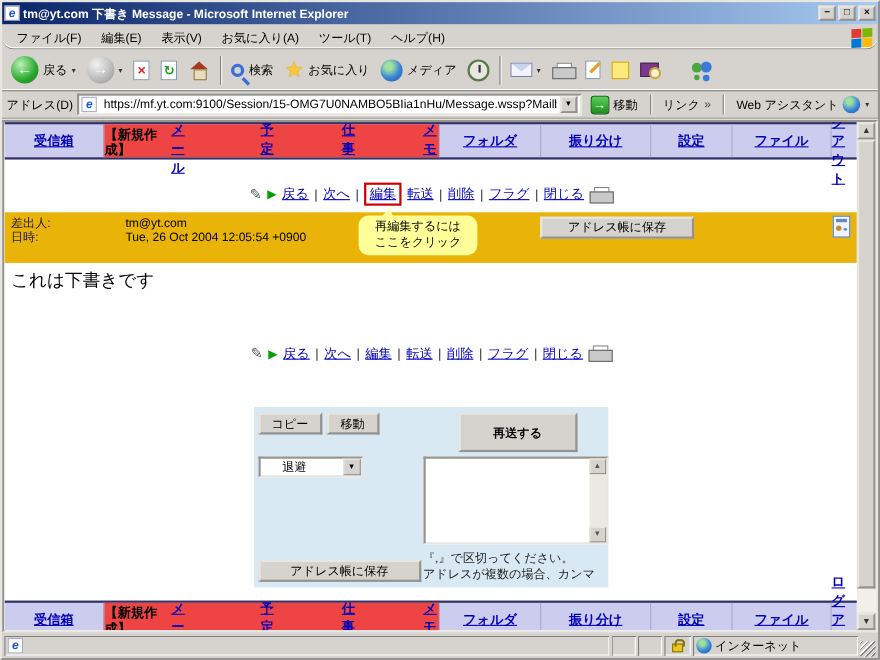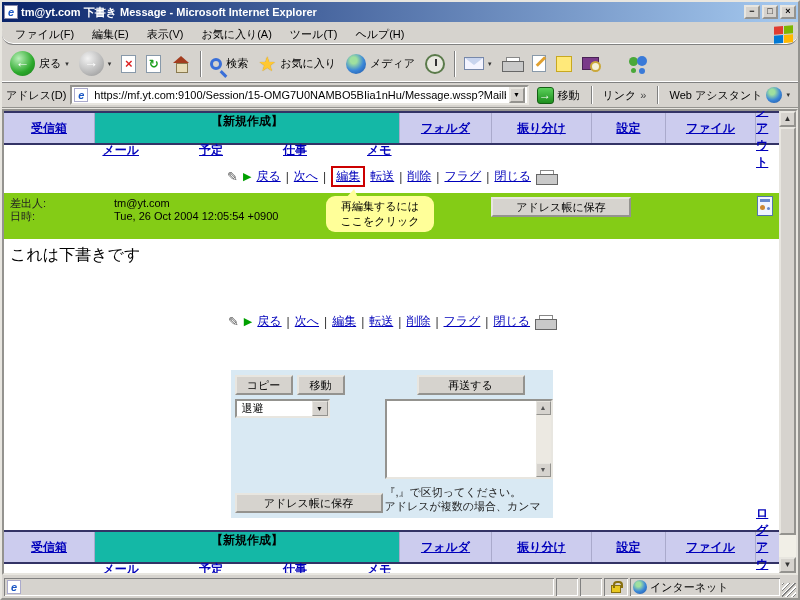--- a/index.html
+++ b/index.html
@@ -94,36 +94,36 @@
   .pagecol { flex:1; overflow:hidden; background:#fff; }
 
   
   .navbar { display:flex; align-items:stretch; height:34px;
     border-top:2px solid #333366; border-bottom:2px solid #333366; background:#ccccee;
     font-size:12px; font-weight:bold; }
   .nav-cell { display:flex; align-items:center; justify-content:center; border-left:1px solid #aaaacc; }
   .nav-cell:first-child { border-left:none; }
   .navbar a, .mtb a, .footer a { color:#0000bb; text-decoration:underline; cursor:pointer; }
   .cell-inbox { flex:0 0 90px; }
-  .cell-new { flex:0 0 305px; background:#14b8a6; flex-direction:column; justify-content:flex-start; padding-top:1px; }
+  .cell-new { flex:0 0 305px; background:#ef4444; flex-direction:row; justify-content:flex-start; padding-top:1px; }
   .new-title { font-size:12px; color:#000; line-height:14px; }
   .new-links { display:flex; gap:60px; margin-top:14px; }
   .cell-folder { flex:0 0 92px; } .cell-sort { flex:0 0 100px; } .cell-settings { flex:0 0 74px; }
   .cell-file { flex:0 0 90px; } .cell-logout { flex:1; }
 
   
   .mtb-wrap { text-align:center; margin-top:21px; }
   .mtb { display:inline-flex; align-items:center; gap:5px; font-size:12px; }
   .pencil { color:#555; font-size:13px; }
   .play { color:#00a000; font-size:11px; }
   .sep { color:#333; }
   .red-box { border:2px solid #cc0000; padding:0 3px; }
 
   
-  .msg-header { margin-top:6px; background:#84cc16; position:relative; padding:4px 0 4px 0; height:46px; }
+  .msg-header { margin-top:6px; background:#eab308; position:relative; padding:4px 0 4px 0; height:46px; }
   .hdr-row { display:flex; font-size:11px; line-height:13px; }
   .hdr-label { flex:0 0 110px; padding-left:6px; color:#222; }
   .hdr-value { color:#000; }
   .callout { position:absolute; left:322px; top:3px; width:108px; background:#ffff99;
     border-radius:9px; text-align:center; font-size:11px; line-height:15px; padding:3px 4px; }
   .callout::before { content:""; position:absolute; left:22px; top:-7px; width:0; height:0;
     border-left:4px solid transparent; border-right:8px solid transparent;
     border-bottom:9px solid #ffff99; transform:skewX(-25deg); }
   .btn3d { background:#d6d3ce; border:2px outset #e8e6e0; font-size:11px;
     font-family:"Liberation Sans","DejaVu Sans",sans-serif; text-align:center; cursor:default; }
@@ -135,24 +135,24 @@
     border-radius:50%; background:#cc8833; box-shadow:6px 1px 0 -1px #6688cc; }
 
   .msg-body { padding:6px 6px; font-size:16px; }
 
   
   .action-block { width:322px; margin:40px auto 0; background:#d9e9f3;
     display:grid; grid-template-columns:150px 172px; padding:5px 4px; font-size:11px; row-gap:4px; }
   .ab-left1 { display:flex; gap:4px; }
   .btn-copy { width:58px; height:20px; } .btn-move { width:48px; height:20px; }
   .ab-right1 { display:flex; justify-content:center; }
-  .btn-resend { width:108px; height:20px; }
+  .btn-resend { width:108px; height:36px;font-weight:bold; }
   .selectbox { width:95px; height:19px; background:#fff; border:2px inset #e8e6e0;
     display:flex; align-items:center; }
-  .sel-text { flex:1; padding-left:5px; font-size:11px; }
+  .sel-text { flex:1; padding-left:20px; font-size:11px; }
   .sel-btn { width:16px; height:15px; background:#d6d3ce; border:1px outset #e8e6e0;
     font-size:7px; text-align:center; line-height:13px; }
   .ta-box { width:168px; height:80px; background:#fff; border:2px inset #e8e6e0; display:flex; }
   .ta-inner { flex:1; }
   .ta-scroll { width:15px; display:flex; flex-direction:column; justify-content:space-between;
     background:#ece9e2; }
   .ta-sb { height:14px; background:#d6d3ce; border:1px outset #e8e6e0; font-size:7px;
     text-align:center; line-height:12px; color:#555; }
   .ab-left3 { display:flex; align-items:flex-end; }
   .btn-save2 { width:148px; height:20px; }

